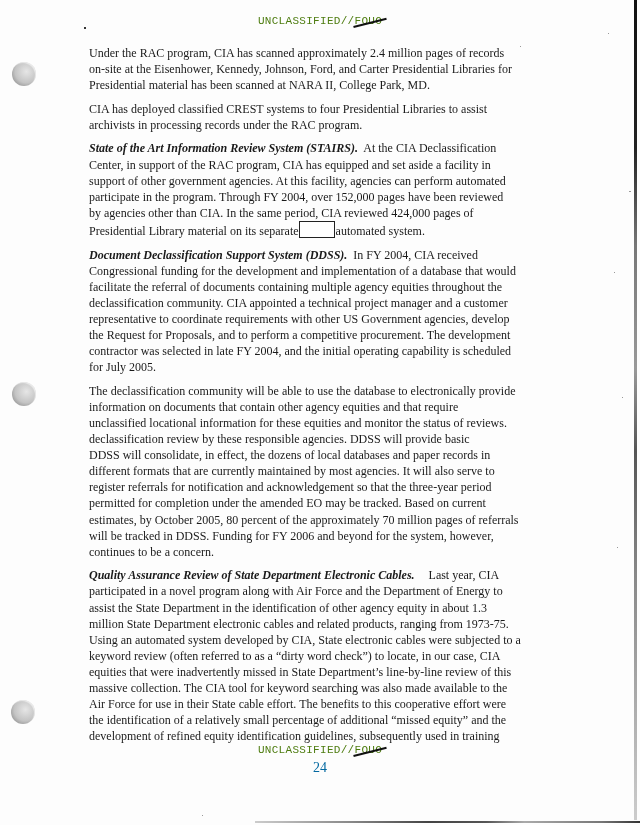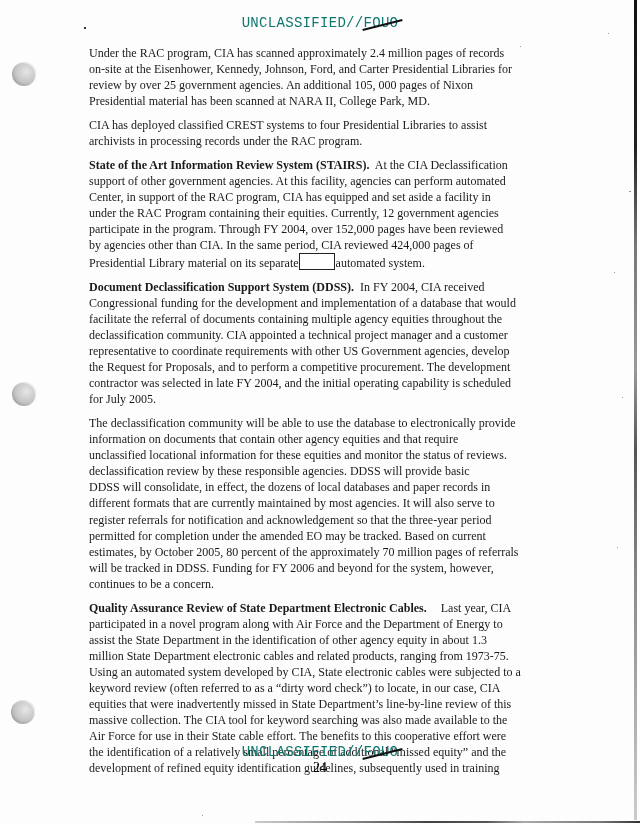--- a/index.html
+++ b/index.html
@@ -38,61 +38,62 @@
     width: 24px; height: 24px;
     border-radius: 50%;
     background: radial-gradient(circle at 60% 40%, #e6e6e6 0%, #c4c4c4 55%, #9a9a9a 80%, #4a4a4a 100%);
     box-shadow: inset -1px 1px 1px rgba(255,255,255,0.6);
   }
   .classification {
     position: absolute;
     left: 0; width: 640px;
     text-align: center;
     font-family: "Liberation Mono", "DejaVu Sans Mono", monospace;
-    font-size: 14px;
+    font-size: 11px;
     letter-spacing: 0.3px;
-    color: #0f766e;
+    color: #4d7c0f;
   }
   .classification .struck {
     position: relative;
     display: inline-block;
   }
   .classification .struck::after {
     content: "";
     position: absolute;
     left: -2px; right: -4px;
     top: 55%;
     height: 2px;
     background: #111;
     transform: rotate(-14deg);
   }
   .page-number {
     position: absolute;
     left: 0; width: 640px;
     text-align: center;
     font-size: 14px;
-    color: #000000;
+    color: #0369a1;
   }
   .body-text {
     position: absolute;
     left: 89px;
     top: 45px;
     width: 470px;
     font-size: 12px;
     line-height: 16.1px;
   }
   .para {
     margin: 0 0 7.5px 0;
   }
   .line {
     display: block;
     white-space: nowrap;
   }
   .heading {
     font-weight: bold;
+    font-style: italic;
   }
   .redaction-box {
     display: inline-block;
     width: 34px;
     height: 15px;
     border: 1px solid #222;
     vertical-align: -3px;
     margin: 0 1px 0 0;
     background: #fff;
   }
@@ -123,34 +124,32 @@
 
   <div class="classification" style="top:15px;">
     <span>UNCLASSIFIED//</span><span class="struck">FOUO</span>
   </div>
 
   <div class="body-text">
 
     <p class="para">
       <span class="line">Under the RAC program, CIA has scanned approximately 2.4 million pages of records</span>
       <span class="line">on-site at the Eisenhower, Kennedy, Johnson, Ford, and Carter Presidential Libraries for</span>
-      <span class="line">review by over 25 government agencies.  An additional 105, 000 pages of Nixon</span>
       <span class="line">Presidential material has been scanned at NARA II, College Park, MD.</span>
     </p>
 
     <p class="para">
       <span class="line">CIA has deployed classified CREST systems to four Presidential Libraries to assist</span>
       <span class="line">archivists in processing records under the RAC program.</span>
     </p>
 
     <p class="para">
       <span class="line"><span class="heading">State of the Art Information Review System (STAIRS).</span><span style="white-space:pre;">  At the CIA Declassification</span></span>
+      <span class="line">Center, in support of the RAC program, CIA has equipped and set aside a facility in</span>
       <span class="line">support of other government agencies.  At this facility, agencies can perform automated</span>
-      <span class="line">Center, in support of the RAC program, CIA has equipped and set aside a facility in</span>
-      <span class="line">under the RAC Program containing their equities. Currently, 12 government agencies</span>
       <span class="line">participate in the program.  Through FY 2004, over 152,000 pages have been reviewed</span>
       <span class="line">by agencies other than CIA.  In the same period, CIA reviewed 424,000 pages of</span>
       <span class="line"><span>Presidential Library material on its separate</span><span class="redaction-box"></span><span>automated system.</span></span>
     </p>
 
     <p class="para">
       <span class="line"><span class="heading">Document Declassification Support System (DDSS).</span><span style="white-space:pre;">  In FY 2004, CIA received</span></span>
       <span class="line">Congressional funding for the development and implementation of a database that would</span>
       <span class="line">facilitate the referral of documents containing multiple agency equities throughout the</span>
       <span class="line">declassification community.  CIA appointed a technical project manager and a customer</span>

